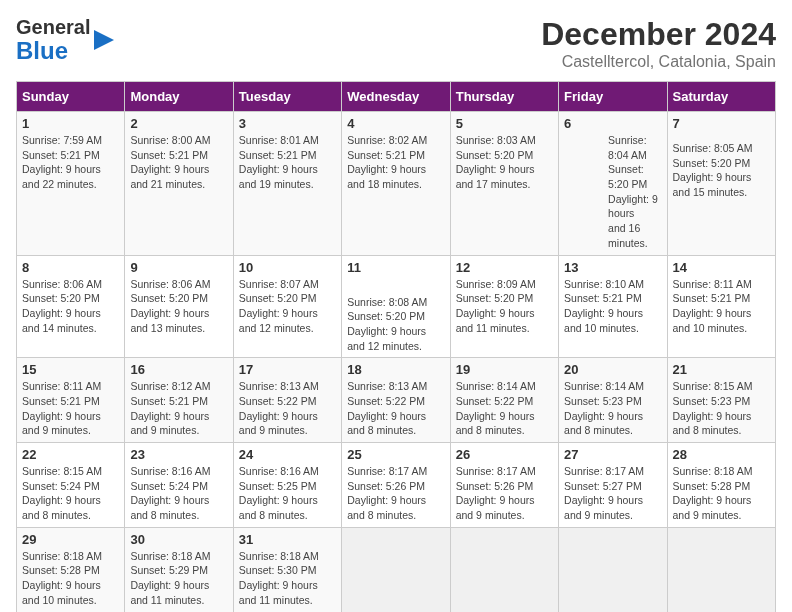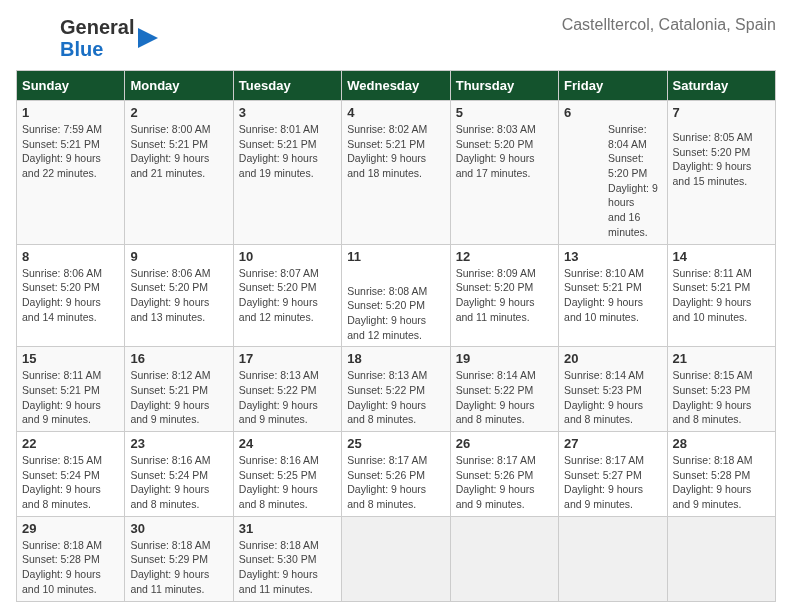--- a/index.html
+++ b/index.html
@@ -8,21 +8,20 @@
       background: #fff;
       width: 792px;
       min-height: 612px;
       padding: 16px;
     }
     .header {
       display: flex;
       justify-content: space-between;
       align-items: flex-start;
       margin-bottom: 10px;
-      margin-left: 44px;
     }
     .logo {
       display: flex;
       flex-direction: column;
       align-items: flex-start;
     }
     .logo-row {
       display: flex;
       align-items: center;
     }
@@ -38,21 +37,21 @@
       font-size: 16px;
       color: #737373;
       font-weight: normal;
     }
     table {
       width: 100%;
       border-collapse: collapse;
       font-size: 11px;
     }
     thead tr th {
-      background-color: #14532d;
+      background-color: #701a75;
       color: #fff;
       padding: 7px 5px;
       text-align: left;
       font-size: 13px;
       font-weight: bold;
       border: 1px solid #ccc;
     }
     tbody tr td {
       border: 1px solid #ccc;
       padding: 4px 5px;
@@ -83,32 +82,33 @@
 </head>
 <body>
 
 <div class="header">
   <div class="logo">
     <div class="logo-row">
       <div>
         <div style="font-size:20px;font-weight:bold;color:#333;line-height:1.1;">
           <span>General</span>
         </div>
-        <div style="font-size:20px;font-weight:bold;color:#1a6fc4;line-height:1.1;">
+        <div style="font-size:24px;font-weight:bold;color:#1a6fc4;line-height:1.1;">
           <span>Blue</span>
         </div>
       </div>
       <div style="margin-left:4px;margin-top:4px;">
         <svg width="20" height="28" viewBox="0 0 20 28">
           <polygon points="0,4 20,14 0,24" fill="#1a6fc4"></polygon>
         </svg>
       </div>
     </div>
   </div>
   <div class="title-block">
+    <h1>December 2024</h1>
     <h2>Castelltercol, Catalonia, Spain</h2>
   </div>
 </div>
 
 <table>
   <thead>
     <tr id="header-row">
         <th>Sunday</th>
         <th>Monday</th>
         <th>Tuesday</th>

